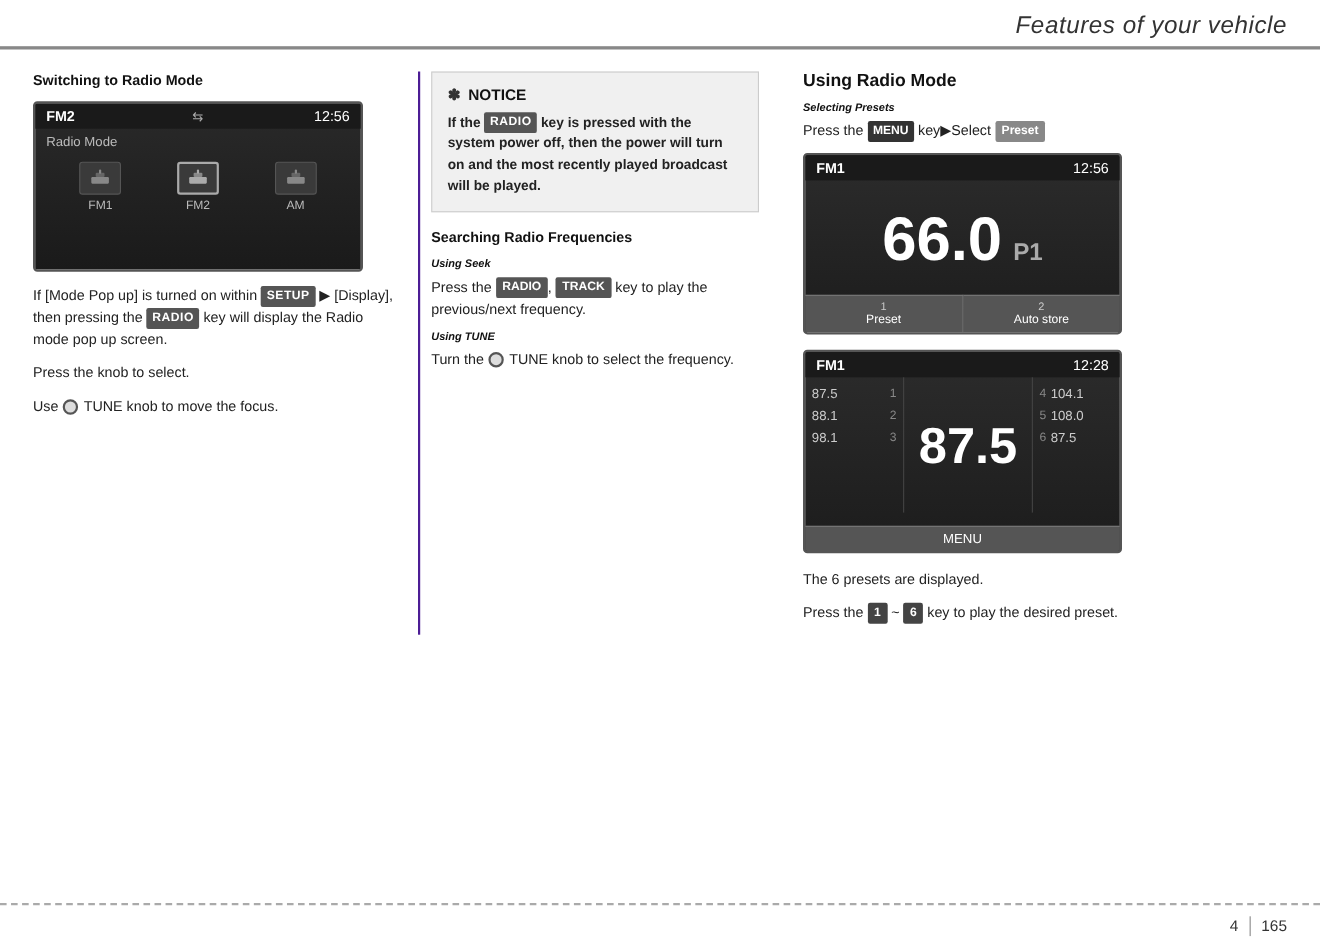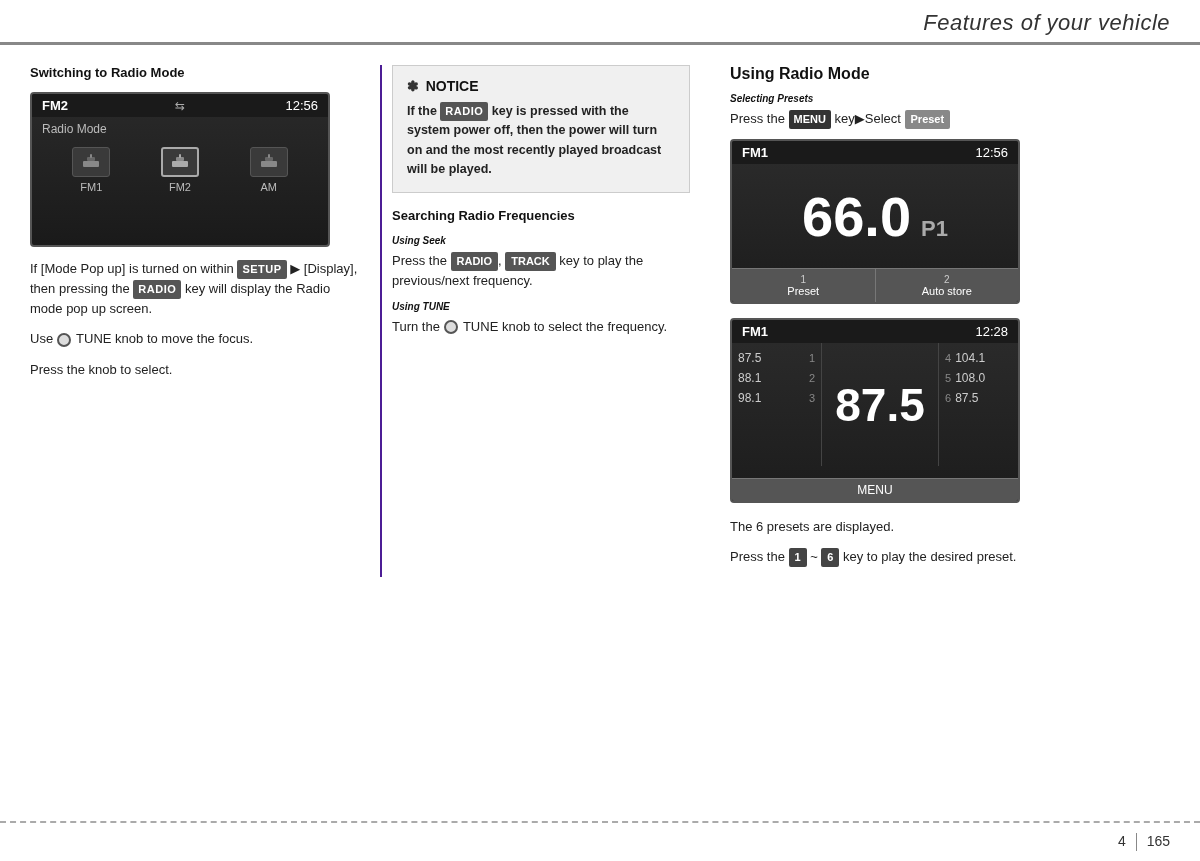--- a/index.html
+++ b/index.html
@@ -502,24 +502,24 @@
 
     <p>
       If [Mode Pop up] is turned on within
       <span class="key-btn">SETUP</span>
       <span>▶</span>
       [Display], then pressing the
       <span class="key-btn">RADIO</span>
       key will display the Radio mode pop up screen.
     </p>
 
+    <p>Press the knob to select.</p>
     <p>
       Use <span class="tune-knob"></span> TUNE knob to move the focus.
     </p>
-    <p>Press the knob to select.</p>
   </div>
 
   <div class="col-middle">
 
     <div class="notice-box">
       <div class="notice-title">
         <span class="notice-star">✽</span>
         <span>NOTICE</span>
       </div>
       <div class="notice-text">

